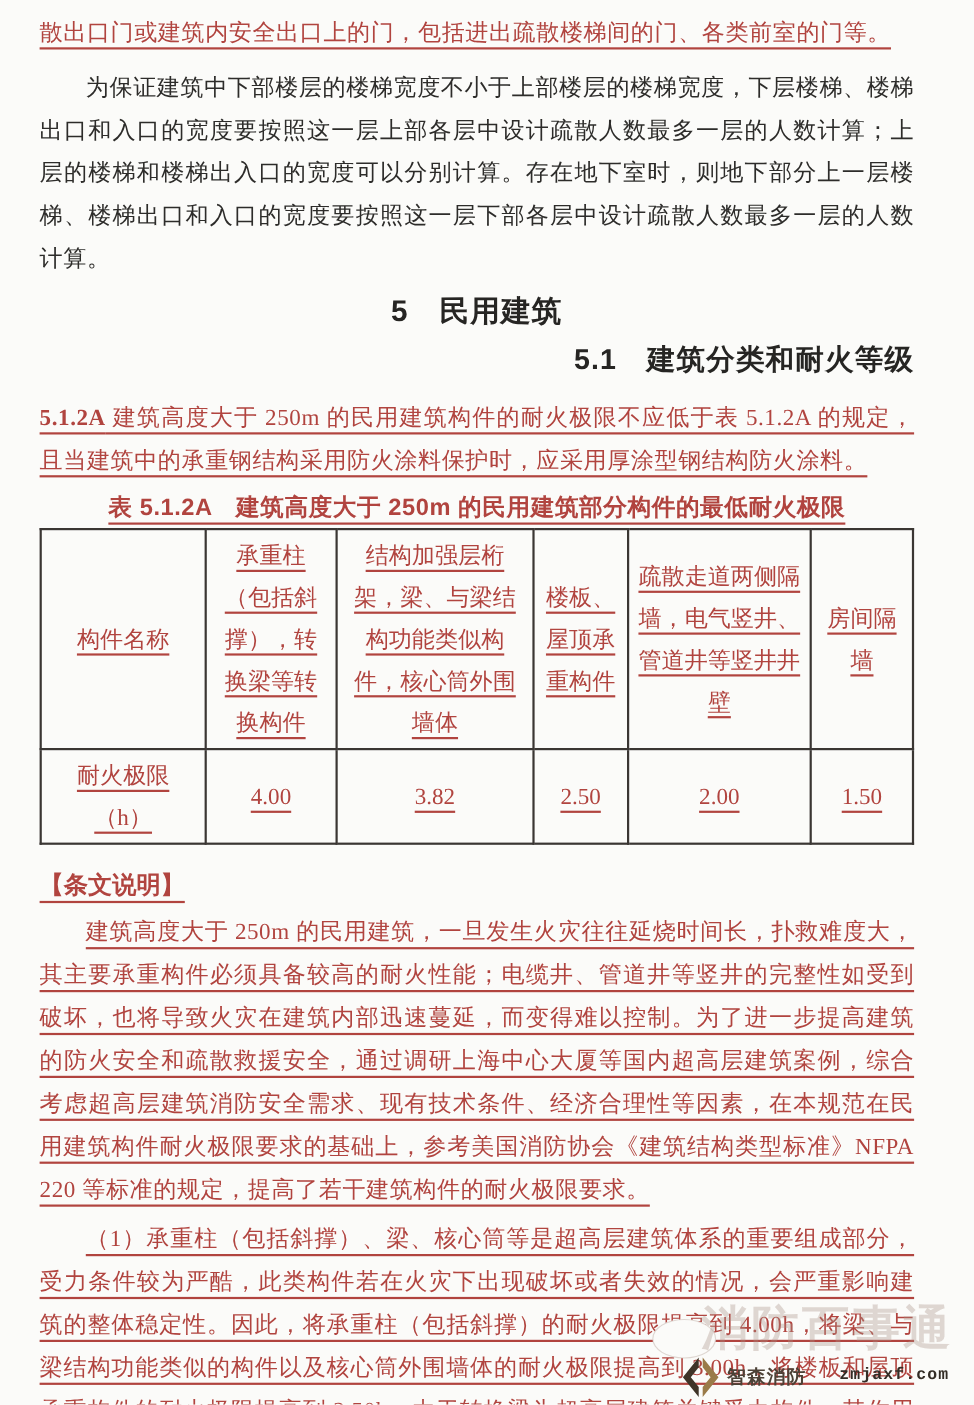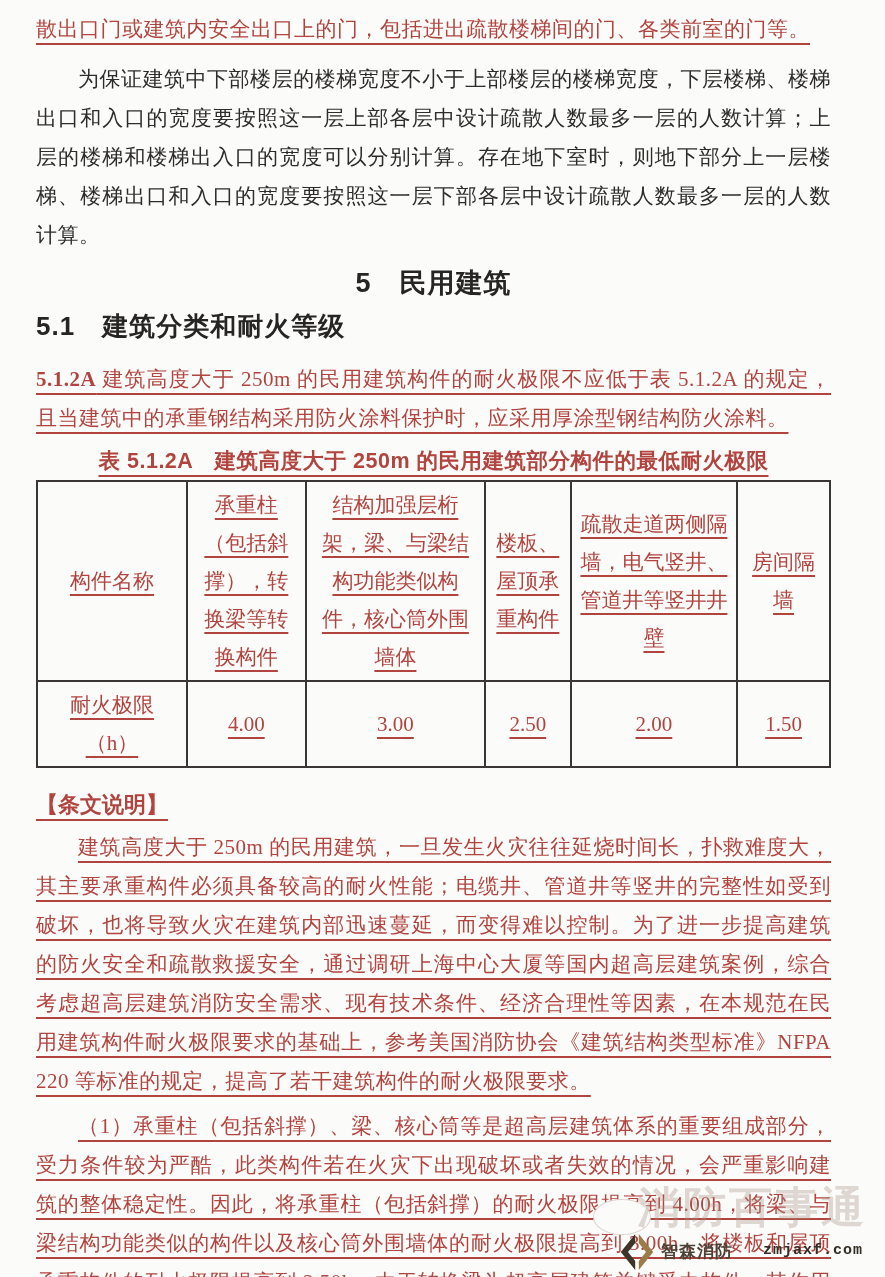--- a/index.html
+++ b/index.html
@@ -27,21 +27,21 @@
   .intro-line { margin-bottom: 11px; }
   .stairs { margin-bottom: 8px; }
   .chapter-heading {
     font-family: "Liberation Sans", "DejaVu Sans", sans-serif;
     font-size: 27px; font-weight: bold; color: #262523;
     text-align: center; margin: 10px 0 8px 0; letter-spacing: 1px;
   }
   .section-heading {
     font-family: "Liberation Sans", "DejaVu Sans", sans-serif;
     font-size: 26px; font-weight: bold; color: #262523;
-    text-align: left; margin: 6px 0 16px 0; letter-spacing: 1px;
+    text-align: right; margin: 6px 0 16px 0; letter-spacing: 1px;
   }
   .clause { margin-bottom: 8px; }
   .clause .clause-no { font-weight: bold; }
   .table-title {
     font-family: "Liberation Sans", "DejaVu Sans", sans-serif;
     font-size: 21.5px; font-weight: bold; text-align: center;
     margin-bottom: 5px; letter-spacing: 0.5px;
   }
   table.fire-table {
     width: 100%;
@@ -141,21 +141,21 @@
       <td>构件名称</td>
       <td>承重柱（包括斜撑），转换梁等转换构件</td>
       <td>结构加强层桁架，梁、与梁结构功能类似构件，核心筒外围墙体</td>
       <td>楼板、屋顶承重构件</td>
       <td>疏散走道两侧隔墙，电气竖井、管道井等竖井井壁</td>
       <td>房间隔墙</td>
     </tr>
     <tr class="value-row">
       <td>耐火极限（h）</td>
       <td>4.00</td>
-      <td>3.00</td>
+      <td>3.82</td>
       <td>2.50</td>
       <td>2.00</td>
       <td>1.50</td>
     </tr>
   </tbody>
     </table>
 
   <span class="commentary-heading red u">【条文说明】</span>
 
   <p class="red u body-text indent commentary-para">建筑高度大于 250m 的民用建筑，一旦发生火灾往往延烧时间长，扑救难度大，其主要承重构件必须具备较高的耐火性能；电缆井、管道井等竖井的完整性如受到破坏，也将导致火灾在建筑内部迅速蔓延，而变得难以控制。为了进一步提高建筑的防火安全和疏散救援安全，通过调研上海中心大厦等国内超高层建筑案例，综合考虑超高层建筑消防安全需求、现有技术条件、经济合理性等因素，在本规范在民用建筑构件耐火极限要求的基础上，参考美国消防协会《建筑结构类型标准》NFPA 220 等标准的规定，提高了若干建筑构件的耐火极限要求。</p>

